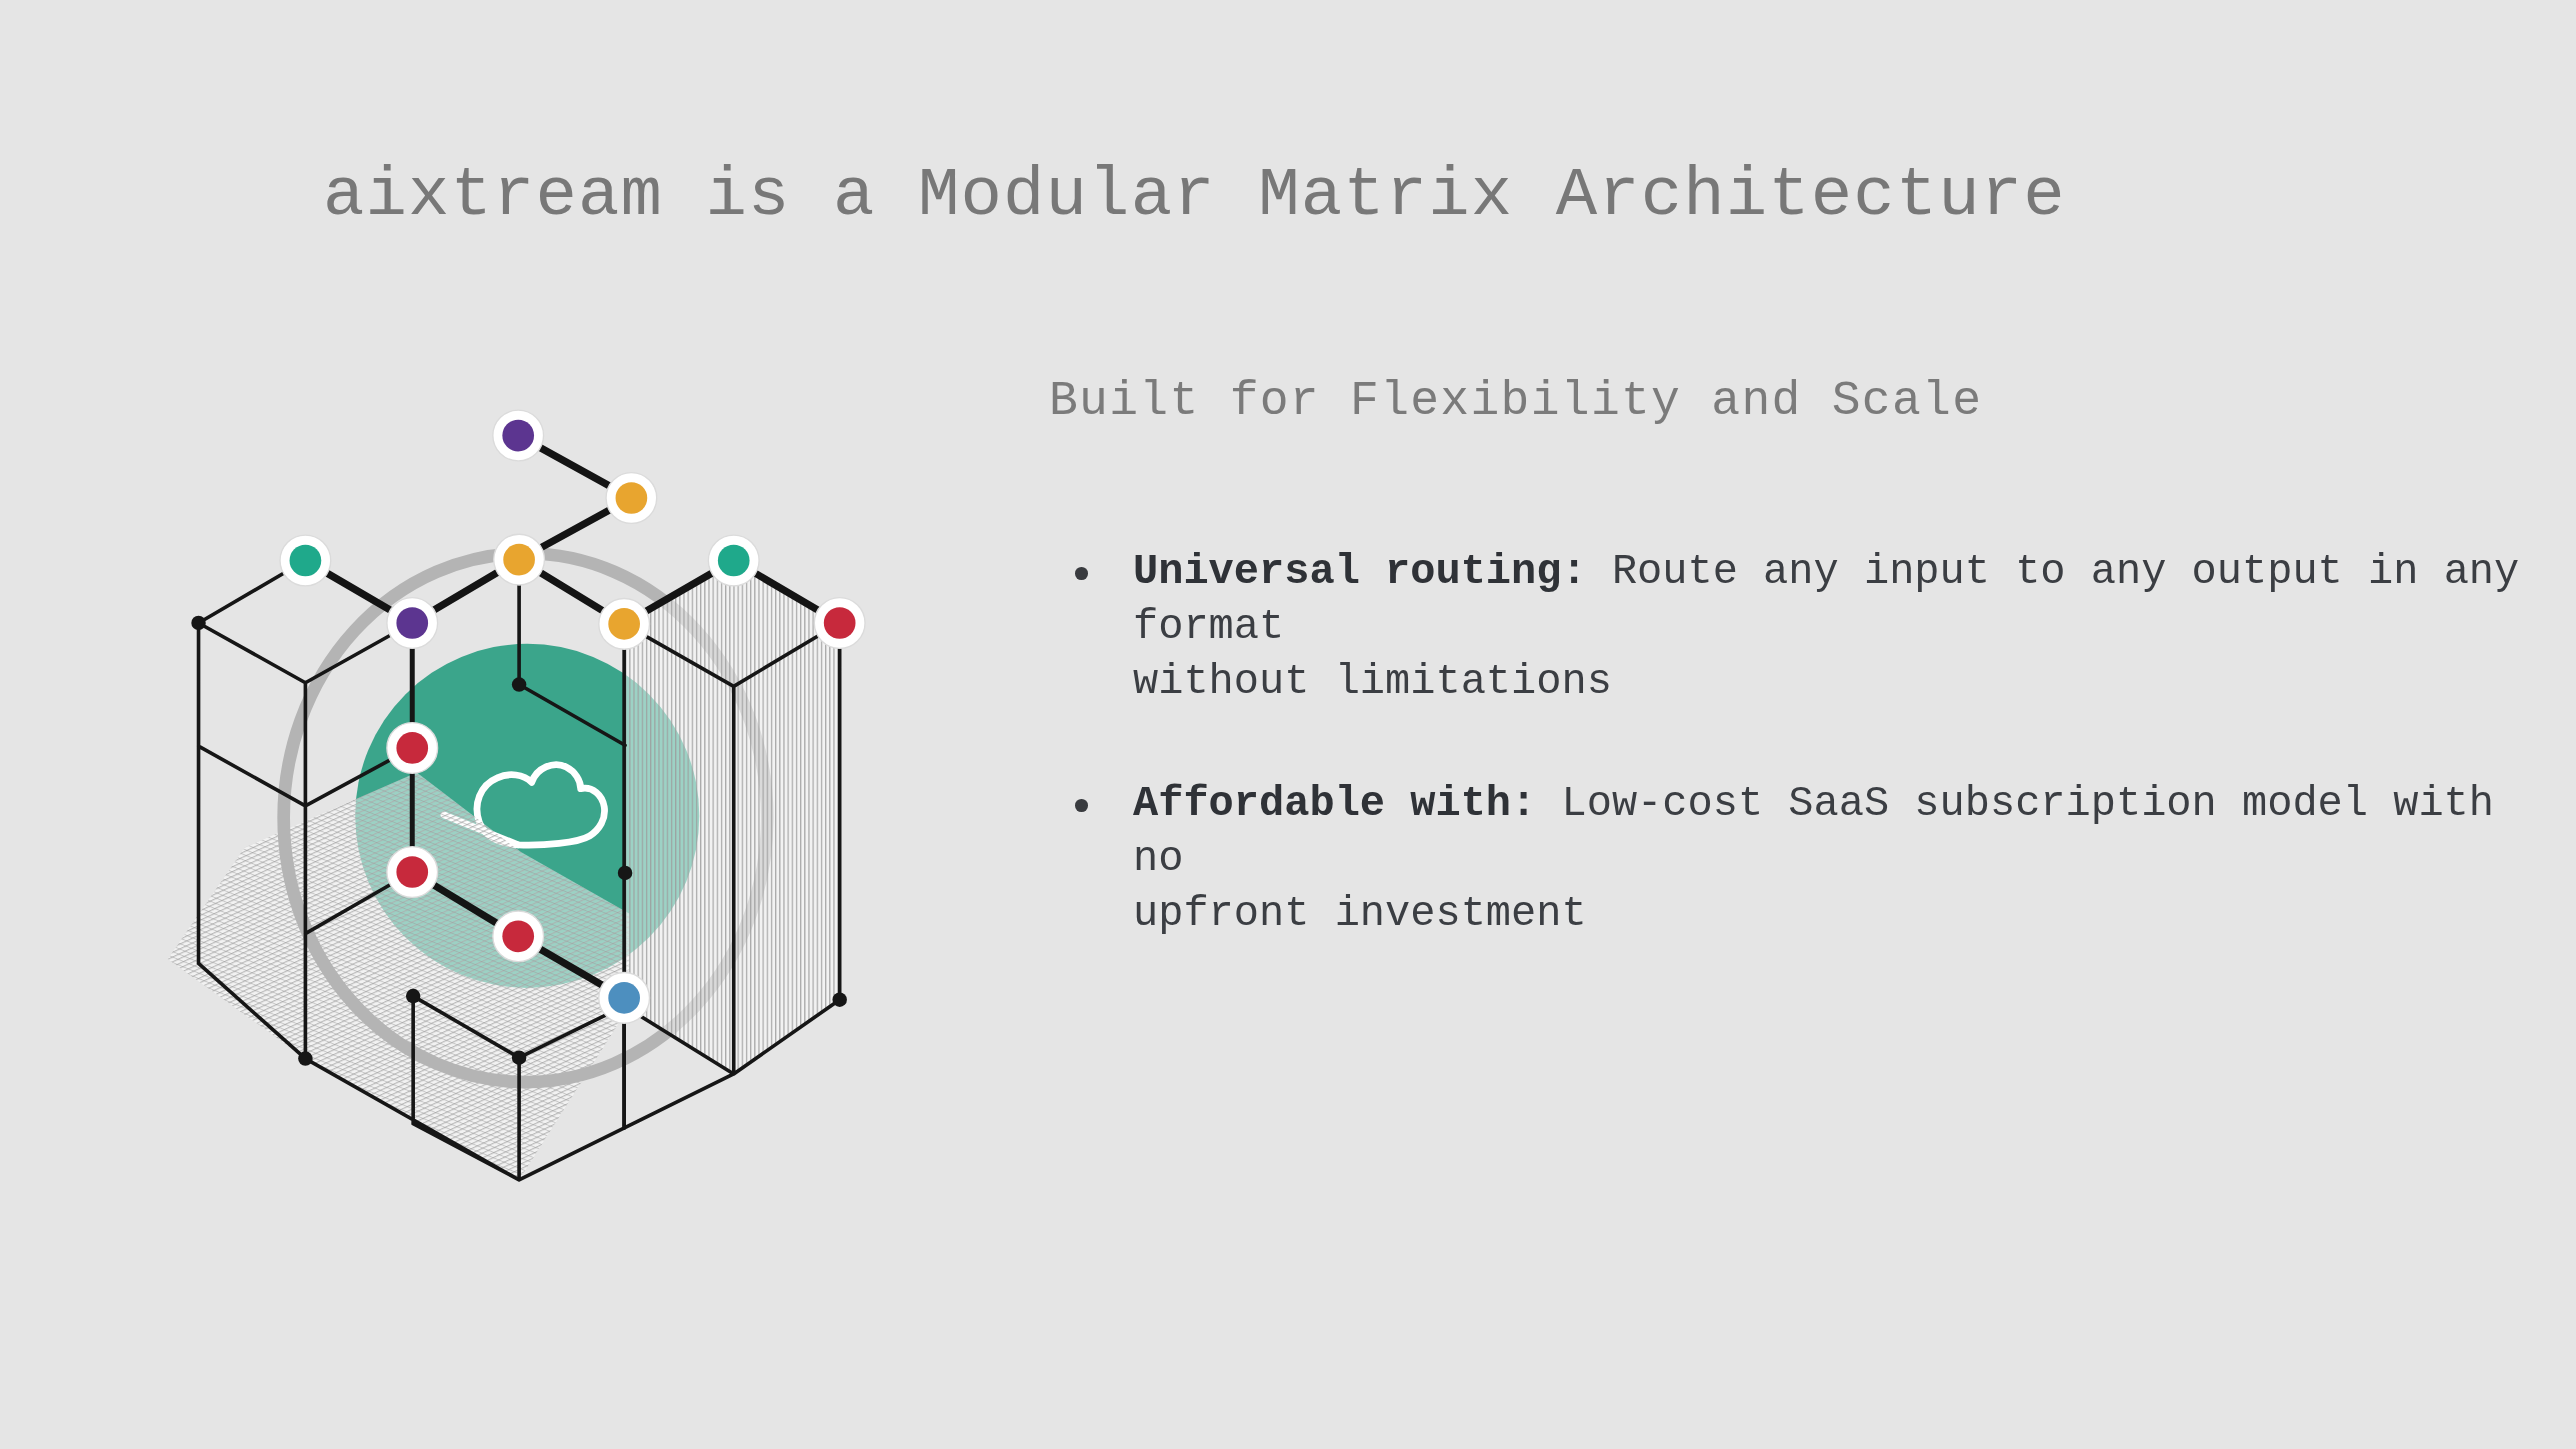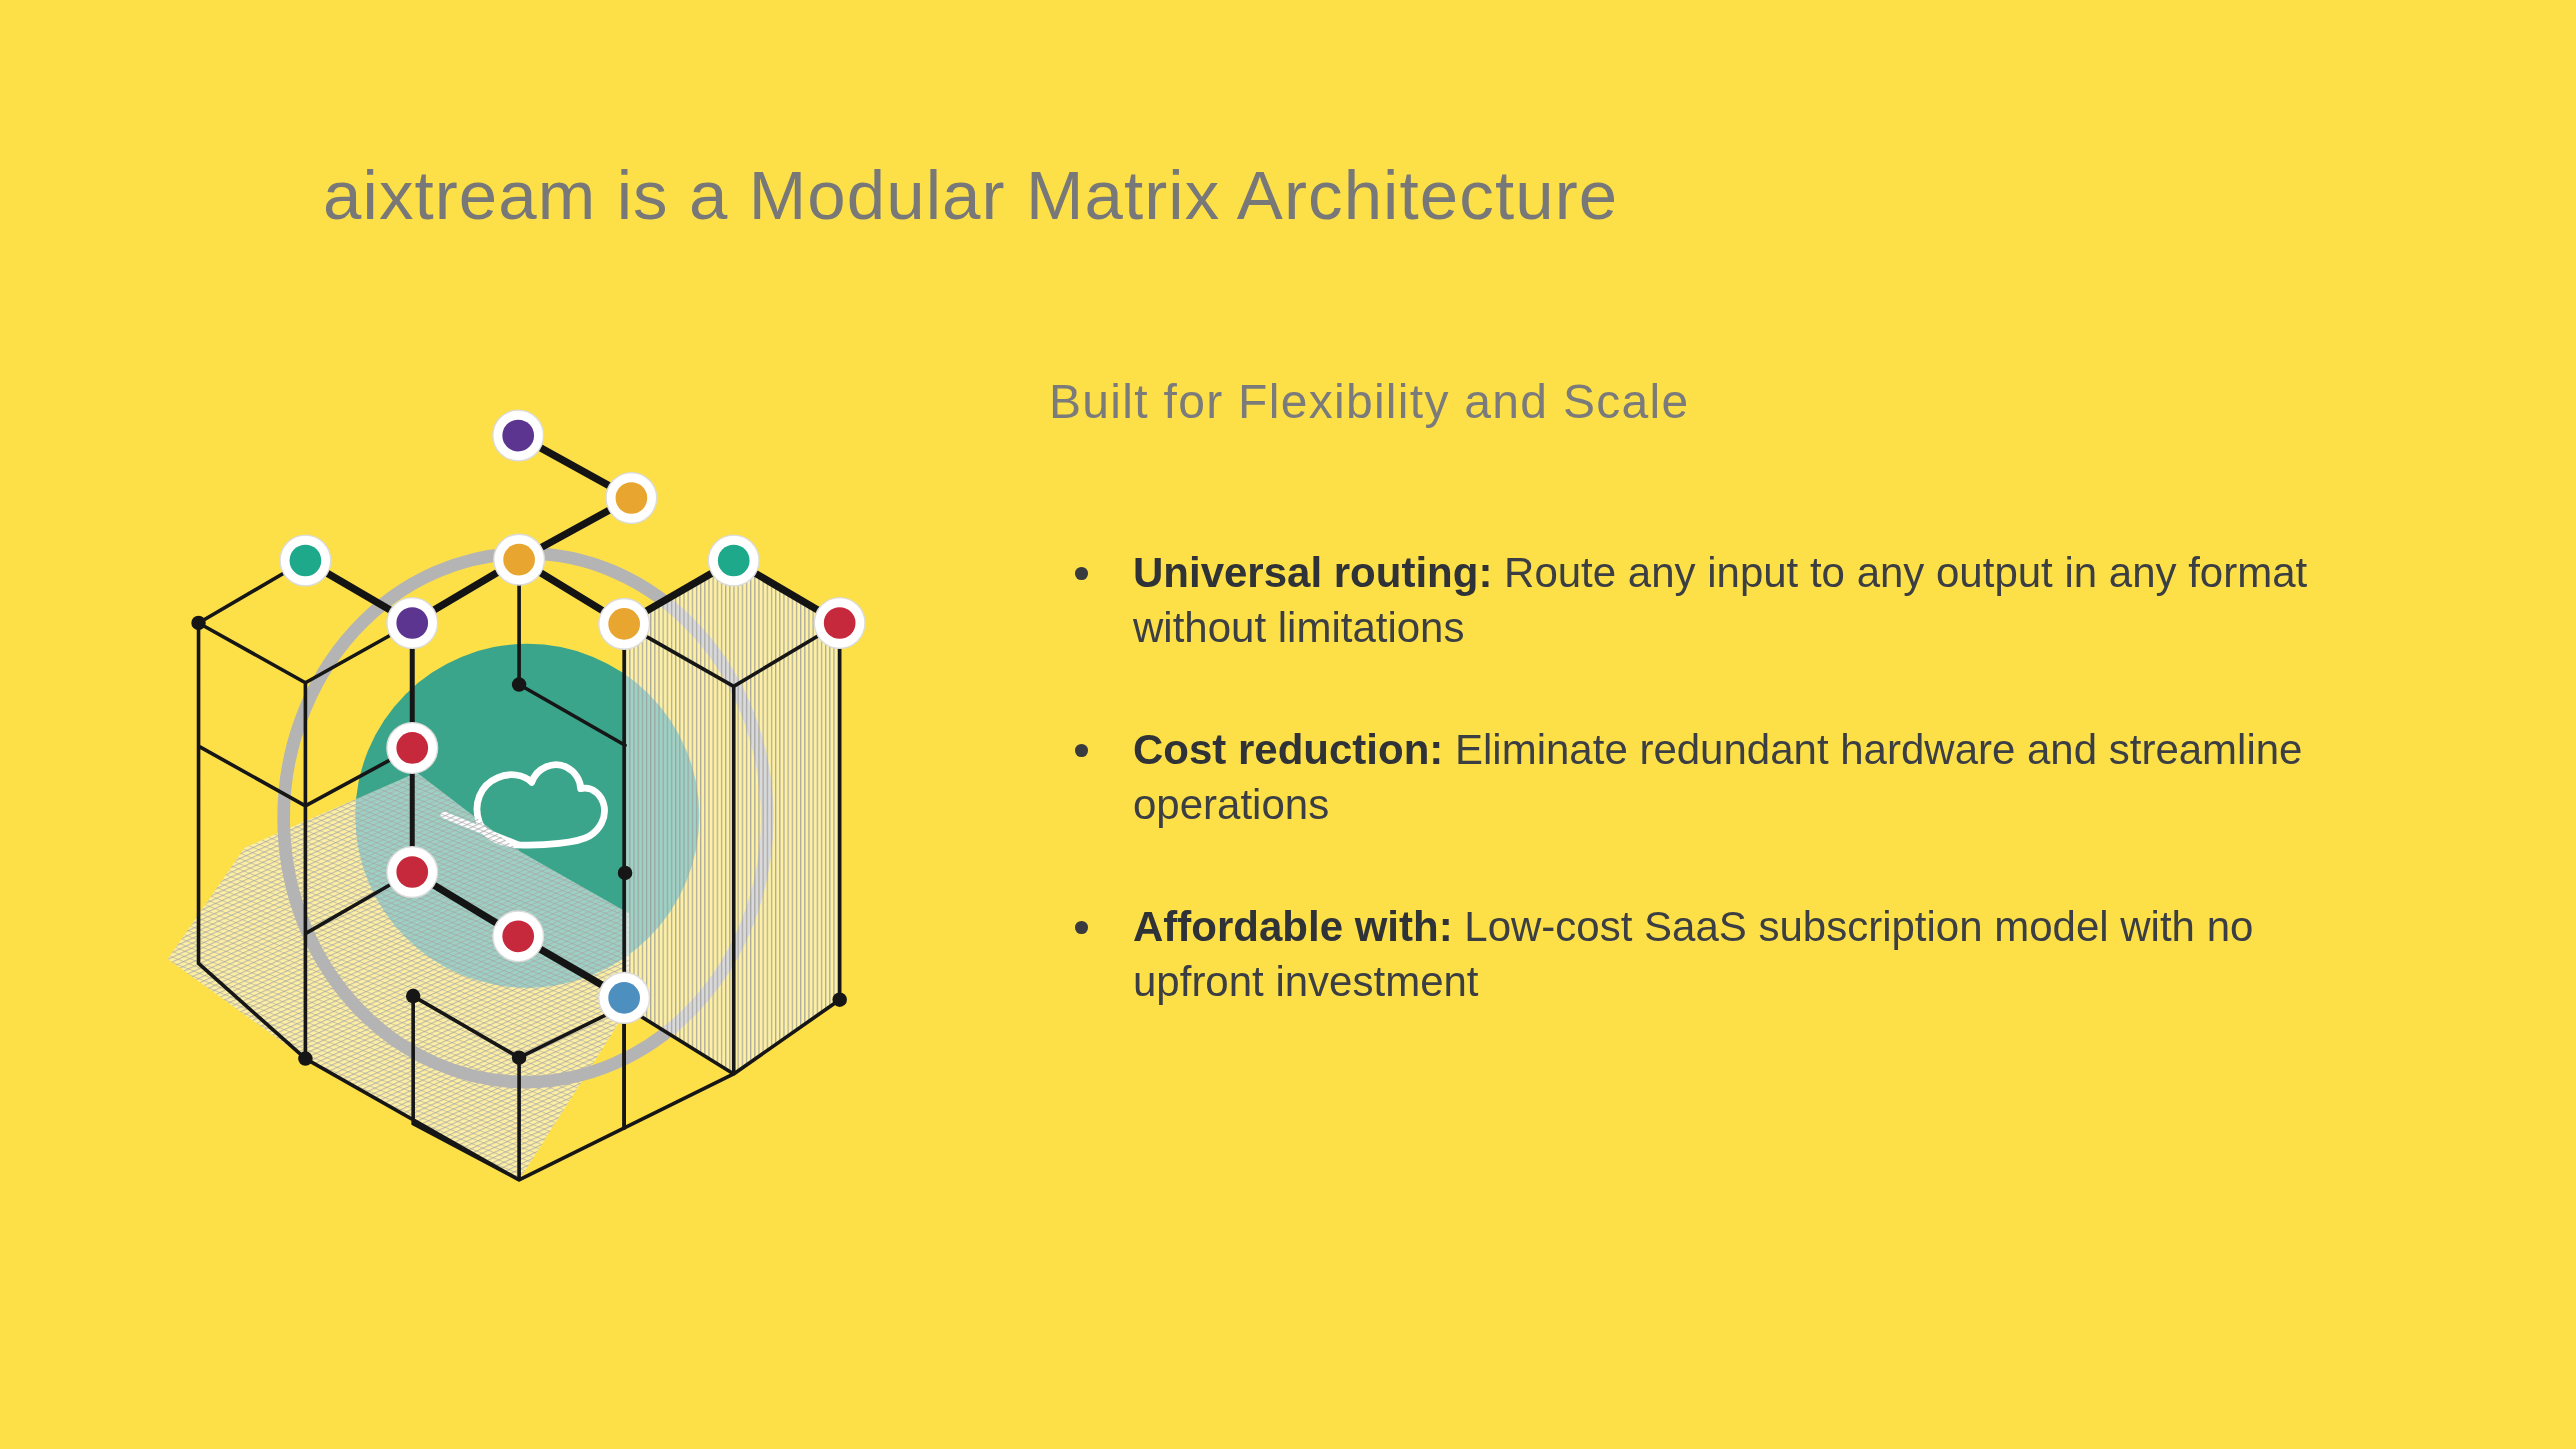--- a/index.html
+++ b/index.html
@@ -1,18 +1,18 @@
 <!DOCTYPE html>
 <html style="font-size:14.5px"><head>
 <meta charset="utf-8">
 <style>
   html,body{margin:0;padding:0;background:#ffffff;}
   body{width:2576px;height:1449px;position:relative;overflow:hidden;
        font-family:"Liberation Sans", sans-serif;}
-  .slide{position:absolute;inset:0;background:#fde047;}
+  .slide{position:absolute;inset:0;background:#e5e5e5;font-family:Liberation Mono, monospace;}
 
   .title{position:absolute;left:323px;top:107px;font-size:69px;line-height:86px;
          font-weight:400;color:#787878;letter-spacing:1.1px;white-space:nowrap;}
 
   .art{position:absolute;left:127px;top:370px;width:815px;height:870px;}
   .subtitle{position:absolute;left:1049px;top:379px;font-size:48px;line-height:45px;
             color:#7b7b7b;letter-spacing:1.3px;white-space:nowrap;}
   .benefits{position:absolute;left:1042px;top:530px;width:1467px;list-style:none;
             margin:15px;padding:0;}
   .benefits li{position:relative;padding-left:76px;margin:0 0 67px 0;
@@ -137,20 +137,18 @@
         <circle cx="689" cy="1101" r="28" fill="#ffffff" stroke="#DBDBDB" stroke-width="1.5"></circle>
         <circle cx="689" cy="1101" r="17.5" fill="#4D8FBF"></circle>
       </g>
   </svg>
 
   <div class="subtitle">Built for Flexibility and Scale</div>
 
   <ul class="benefits" id="benefits-list">
       <li><span class="dot"></span><span class="lead">Universal routing:</span><span class="rest"> Route any input to any output in any format
 without limitations</span></li>
-      <li><span class="dot"></span><span class="lead">Cost reduction:</span><span class="rest"> Eliminate redundant hardware and streamline
-operations</span></li>
       <li><span class="dot"></span><span class="lead">Affordable with:</span><span class="rest"> Low-cost SaaS subscription model with no
 upfront investment</span></li>
     </ul>
 
 </div>
 
 
 </body></html>

